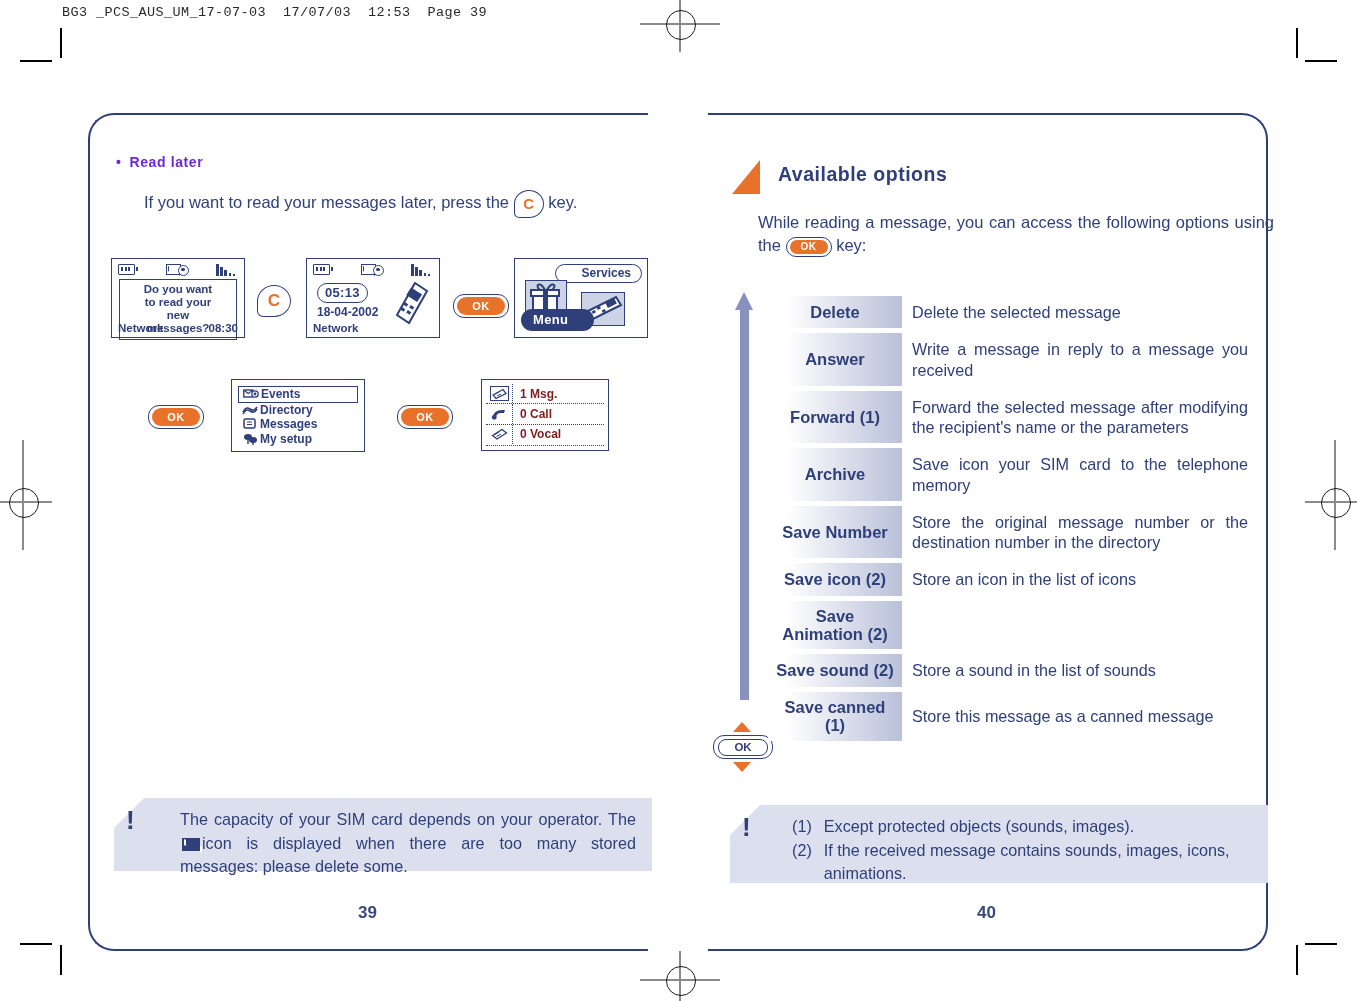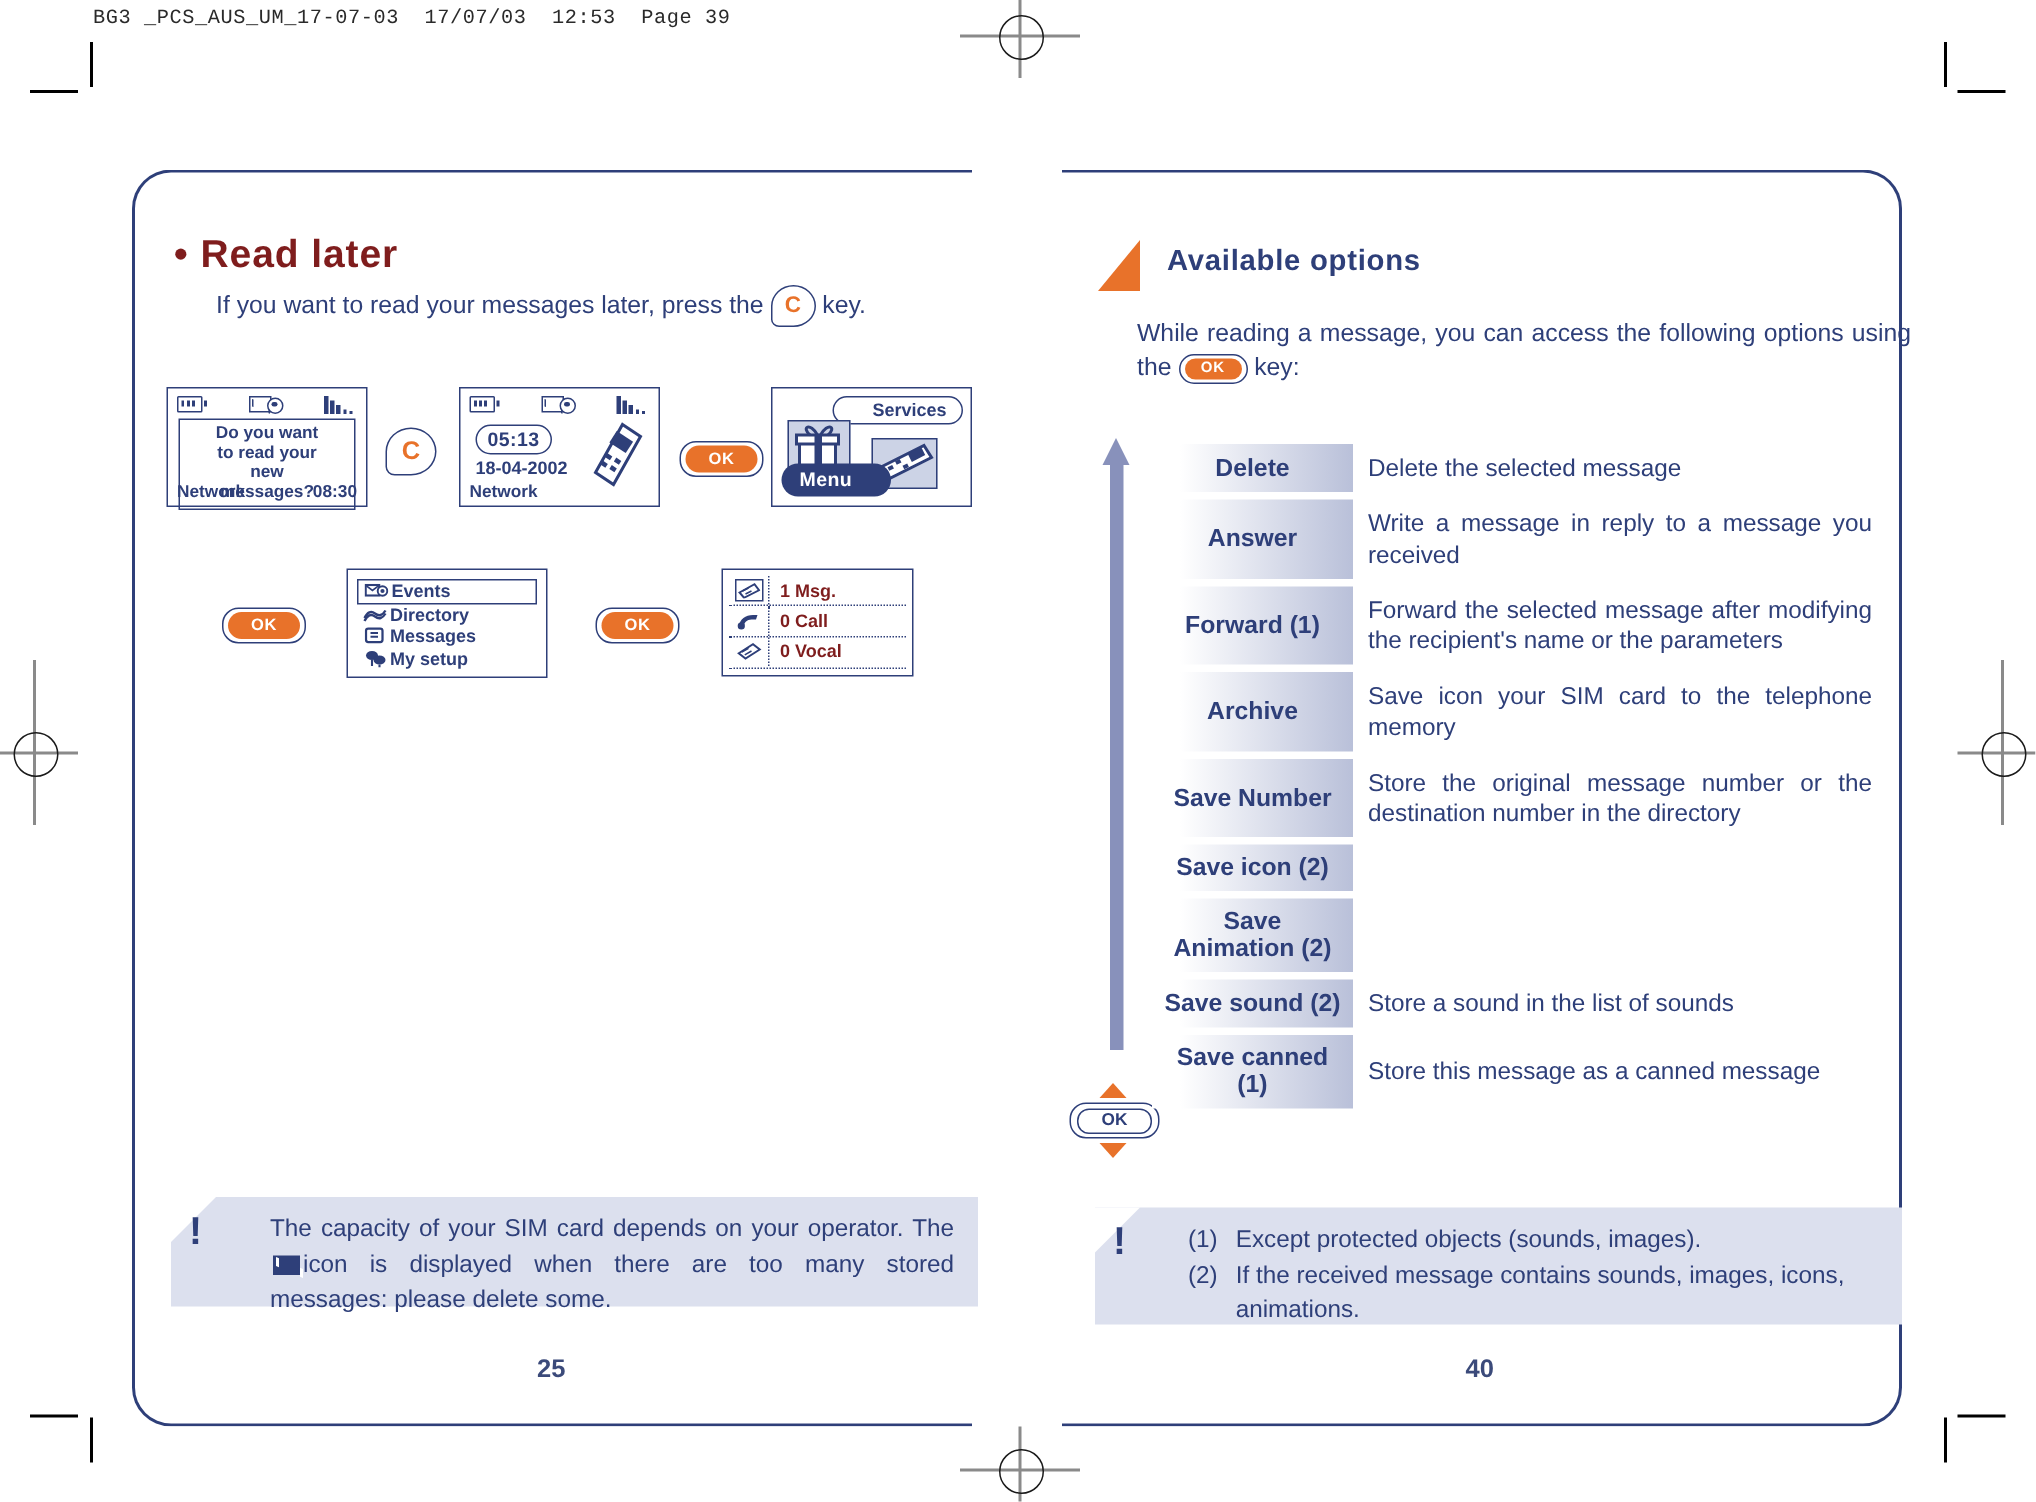--- a/index.html
+++ b/index.html
@@ -43,22 +43,22 @@
   .page.left  { left: 88px;  top: 113px; width: 560px; height: 838px;
                 border-right: none; border-top-right-radius: 0; border-bottom-right-radius: 0; }
   .page.right { left: 708px; top: 113px; width: 560px; height: 838px;
                 border-left: none; border-top-left-radius: 0; border-bottom-left-radius: 0; }
 
   .page-inner { position: absolute; inset: 0; }
 
   
   .bullet-head {
     position: absolute;
-    font-size: 26px; font-weight: bold;
-    color: #7f1d1d; letter-spacing: 0.6px;
+    font-size: 14px; font-weight: bold;
+    color: #6d28d9; letter-spacing: 0.6px;
     white-space: nowrap;
   }
   .bullet-head .dot { margin-right: 8px; }
 
   .body-text {
     font-size: 16.5px; color: #2e3f79; line-height: 1.42; margin-left: 28px;
   }
 
   
   .tri-marker {
@@ -589,21 +589,21 @@
       <div class="corner"></div>
       <div class="bang">!</div>
       <div class="ntext">
         <span>The capacity of your SIM card depends on your operator. The</span><span class="inline-mail"></span><span>icon is displayed when there are too many stored messages: please delete some.</span>
       </div>
     </div>
 
   </div>
 </div>
 
-<div class="pagenum" style="left:358px; top:903px;">25</div>
+<div class="pagenum" style="left:358px; top:903px;">39</div>
 
 <div class="page right">
   <div class="page-inner">
 
     <div class="tri-marker" style="left:24px; top:45px;"></div>
     <div class="section-head" style="left:70px; top:48px;">Available options</div>
 
     <div class="body-text" style="position:absolute; left:22px; top:96px; width:516px; text-align:justify;">
       <span>While reading a message, you can access the following options using the</span>
       <span class="okkey">
@@ -662,20 +662,21 @@
   <div class="opt-row">
     <div class="opt-label">Archive</div>
     <div class="opt-desc">Save icon your SIM card to the telephone memory</div>
   </div>
   <div class="opt-row">
     <div class="opt-label">Save Number</div>
     <div class="opt-desc">Store the original message number or the destination number in the directory</div>
   </div>
   <div class="opt-row">
     <div class="opt-label">Save icon (2)</div>
+    <div class="opt-desc one">Store an icon in the list of icons</div>
   </div>
   <div class="opt-row">
     <div class="opt-label">Save Animation (2)</div>
   </div>
   <div class="opt-row">
     <div class="opt-label">Save sound (2)</div>
     <div class="opt-desc one">Store a sound in the list of sounds</div>
   </div>
   <div class="opt-row">
     <div class="opt-label">Save canned (1)</div>

